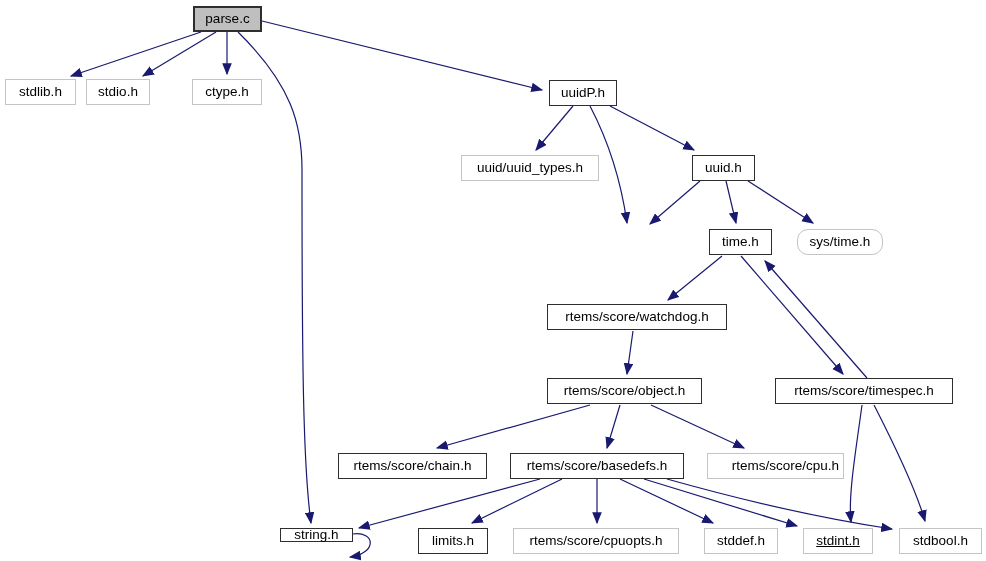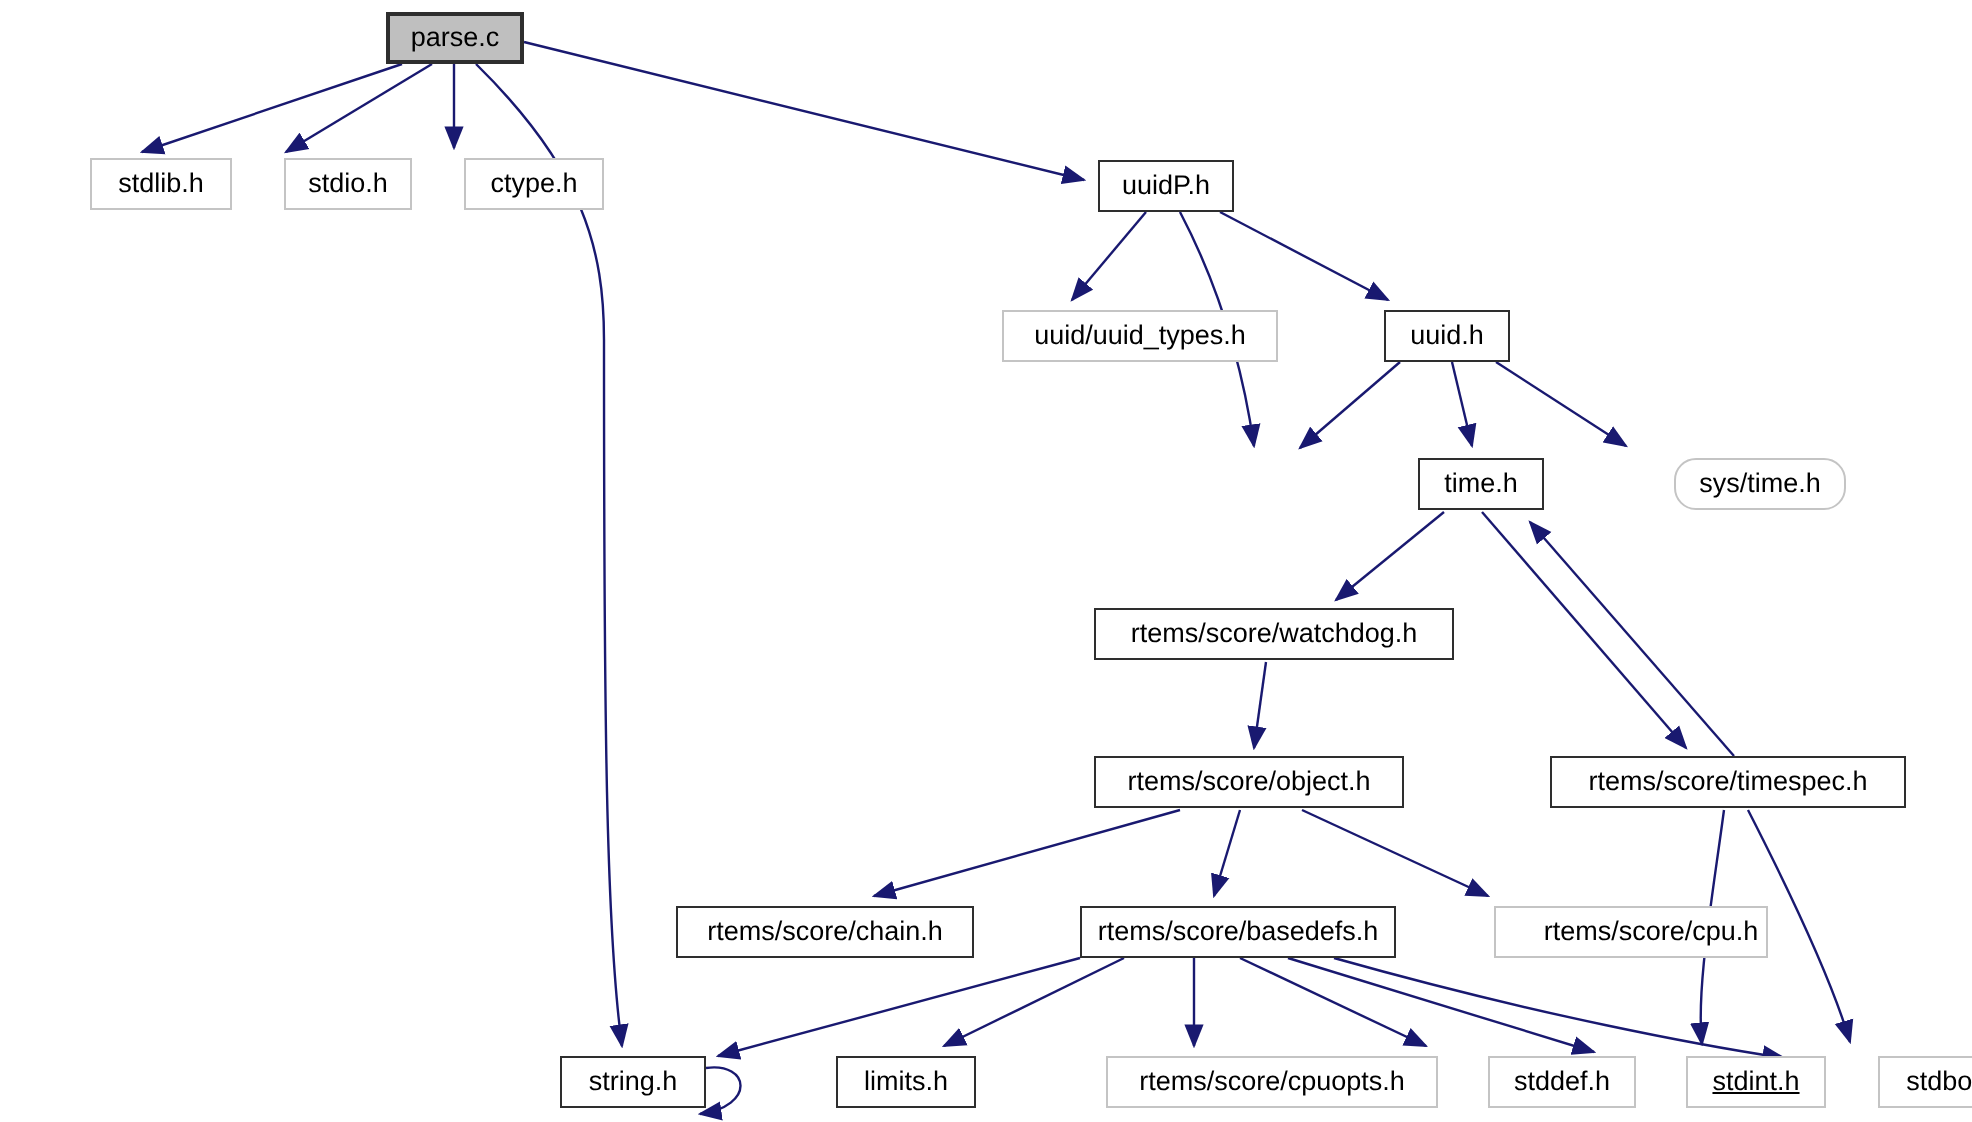--- a/index.html
+++ b/index.html
@@ -20,21 +20,21 @@
     box-sizing:border-box;
     display:flex;align-items:center;justify-content:center;
     background:#ffffff;
     border:1px solid #c0c0c0;
     font-size:13.5px;
     color:#000000;
     white-space:nowrap;
     line-height:1;
   }
   .node.dark{border-color:var(--border-dark,#2e2e2e);cursor:pointer;}
-  .node.light{border-color:var(--border-light,#c4c4c4);margin-left:40px;}
+  .node.light{border-color:var(--border-light,#c4c4c4);}
   .node.root{
     background:var(--root-fill,#bfbfbf);
     border-color:var(--border-dark,#2e2e2e);
     border-width:2px;
   }
 </style>
 </head>
 <body>
 
 <div id="stage" style="--bg: #ffffff; --border-dark: #2e2e2e; --border-light: #c4c4c4; --root-fill: #bfbfbf; color: rgb(0, 0, 0);">
@@ -69,32 +69,32 @@
         <path d="M562,479 L472,523" class="edge" stroke="#191970" marker-end="url(#arrow)"></path>
         <path d="M597,479 L597,523" class="edge" stroke="#191970" marker-end="url(#arrow)"></path>
         <path d="M620,479 L713,523" class="edge" stroke="#191970" marker-end="url(#arrow)"></path>
         <path d="M644,479 L797,526" class="edge" stroke="#191970" marker-end="url(#arrow)"></path>
         <path d="M667,479 C770,508 852,523 892,529" class="edge" stroke="#191970" marker-end="url(#arrow)"></path>
         <path d="M353,534 C375,531 378,553 350,557" class="edge" stroke="#191970" marker-end="url(#arrow)"></path>
       </g>
   </svg>
 <div class="node root" style="left: 193px; top: 6px; width: 69px; height: 26px;">parse.c</div>
     <div class="node light" style="left: 5px; top: 79px; width: 71px; height: 26px;">stdlib.h</div>
-    <div class="node light" style="left: 102px; top: 79px; width: 64px; height: 26px;">stdio.h</div>
+    <div class="node light" style="left: 86px; top: 79px; width: 64px; height: 26px;">stdio.h</div>
     <div class="node light" style="left: 192px; top: 79px; width: 70px; height: 26px;">ctype.h</div>
     <div class="node dark" style="left: 549px; top: 80px; width: 68px; height: 26px;">uuidP.h</div>
     <div class="node light" style="left: 461px; top: 155px; width: 138px; height: 26px;">uuid/uuid_types.h</div>
     <div class="node dark" style="left: 692px; top: 155px; width: 63px; height: 26px;">uuid.h</div>
     <div class="node dark" style="left: 709px; top: 229px; width: 63px; height: 26px;">time.h</div>
     <div class="node light" style="left: 797px; top: 229px; width: 86px; height: 26px; border-radius: 11px;">sys/time.h</div>
     <div class="node dark" style="left: 547px; top: 304px; width: 180px; height: 26px;">rtems/score/watchdog.h</div>
     <div class="node dark" style="left: 547px; top: 378px; width: 155px; height: 26px;">rtems/score/object.h</div>
     <div class="node dark" style="left: 775px; top: 378px; width: 178px; height: 26px;">rtems/score/timespec.h</div>
     <div class="node dark" style="left: 338px; top: 453px; width: 149px; height: 26px;">rtems/score/chain.h</div>
-    <div class="node dark" style="left: 540px; top: 453px; width: 158px; height: 26px;">rtems/score/basedefs.h</div>
+    <div class="node dark" style="left: 510px; top: 453px; width: 174px; height: 26px;">rtems/score/basedefs.h</div>
     <div class="node light" style="left: 707px; top: 453px; width: 137px; height: 26px; padding-left: 20px;">rtems/score/cpu.h</div>
-    <div class="node dark" style="left: 280px; top: 528px; width: 73px; height: 26px;">string.h</div>
+    <div class="node dark" style="left: 280px; top: 528px; width: 73px; height: 14px;">string.h</div>
     <div class="node dark" style="left: 418px; top: 528px; width: 70px; height: 26px;">limits.h</div>
     <div class="node light" style="left: 513px; top: 528px; width: 166px; height: 26px;">rtems/score/cpuopts.h</div>
     <div class="node light" style="left: 704px; top: 528px; width: 74px; height: 26px;">stddef.h</div>
     <div class="node light" style="left: 803px; top: 528px; width: 70px; height: 26px; text-decoration: underline;">stdint.h</div>
     <div class="node light" style="left: 899px; top: 528px; width: 83px; height: 26px;">stdbool.h</div>
   </div>
 
 </body></html>

